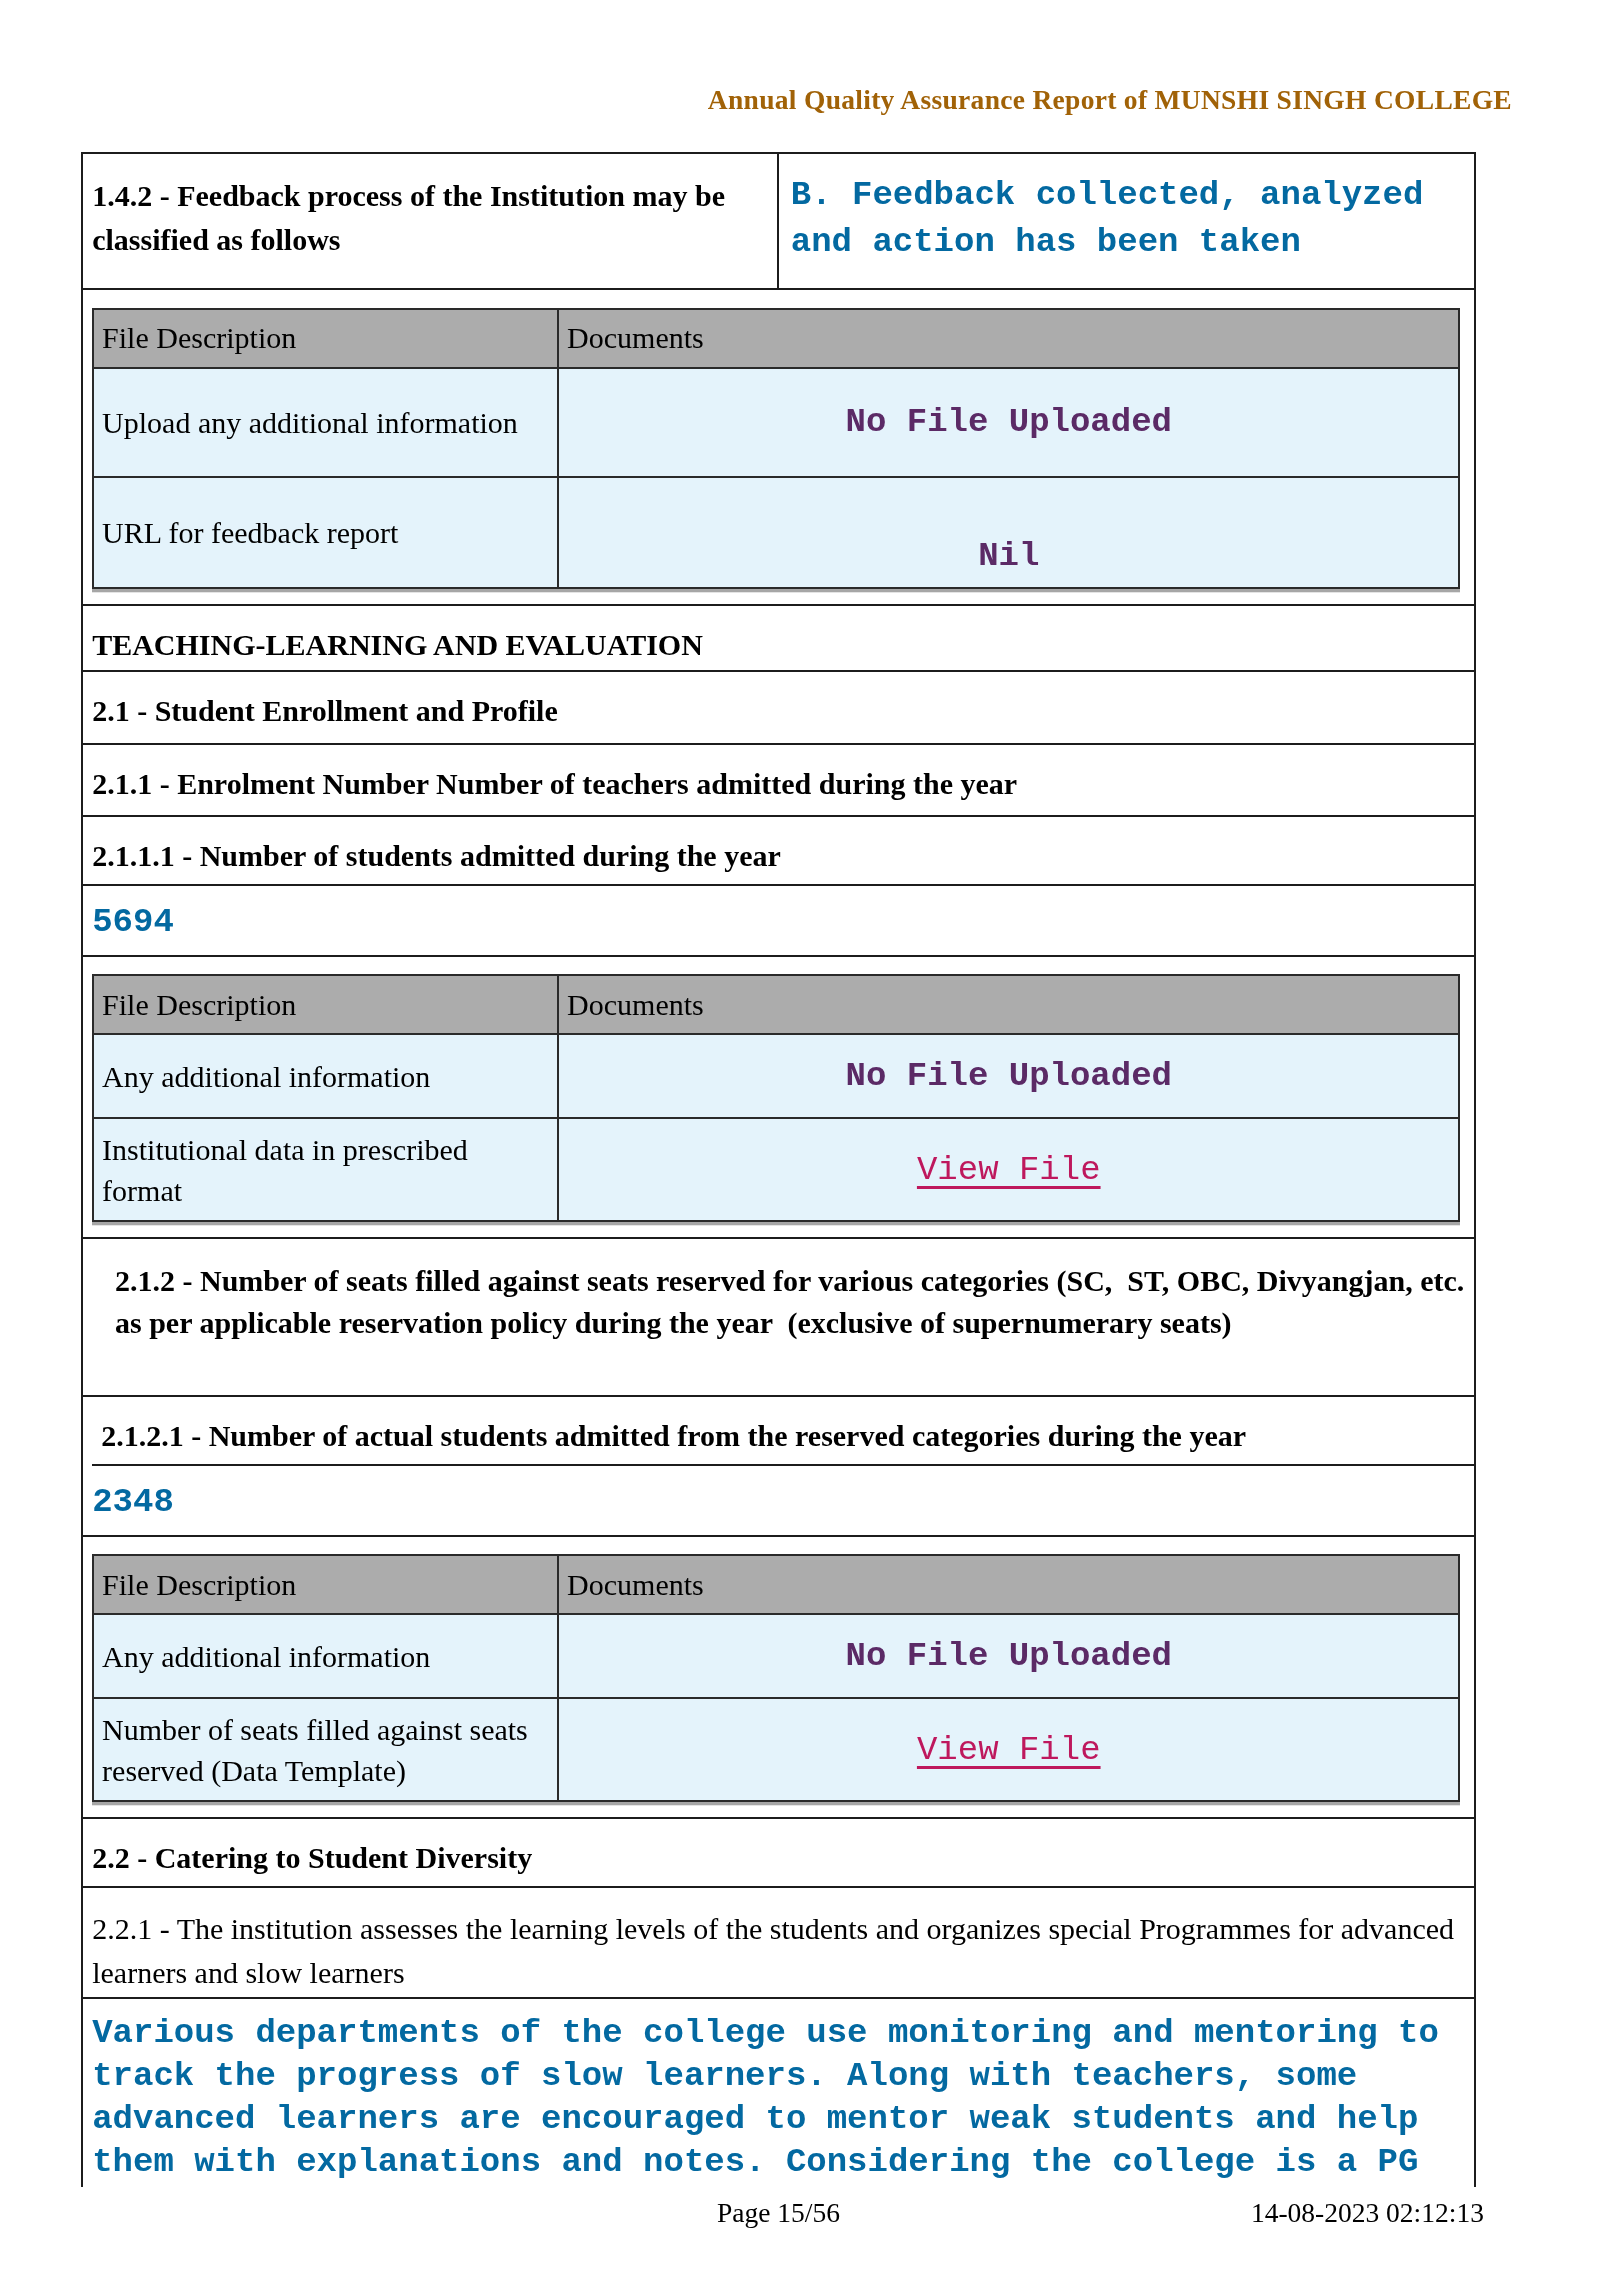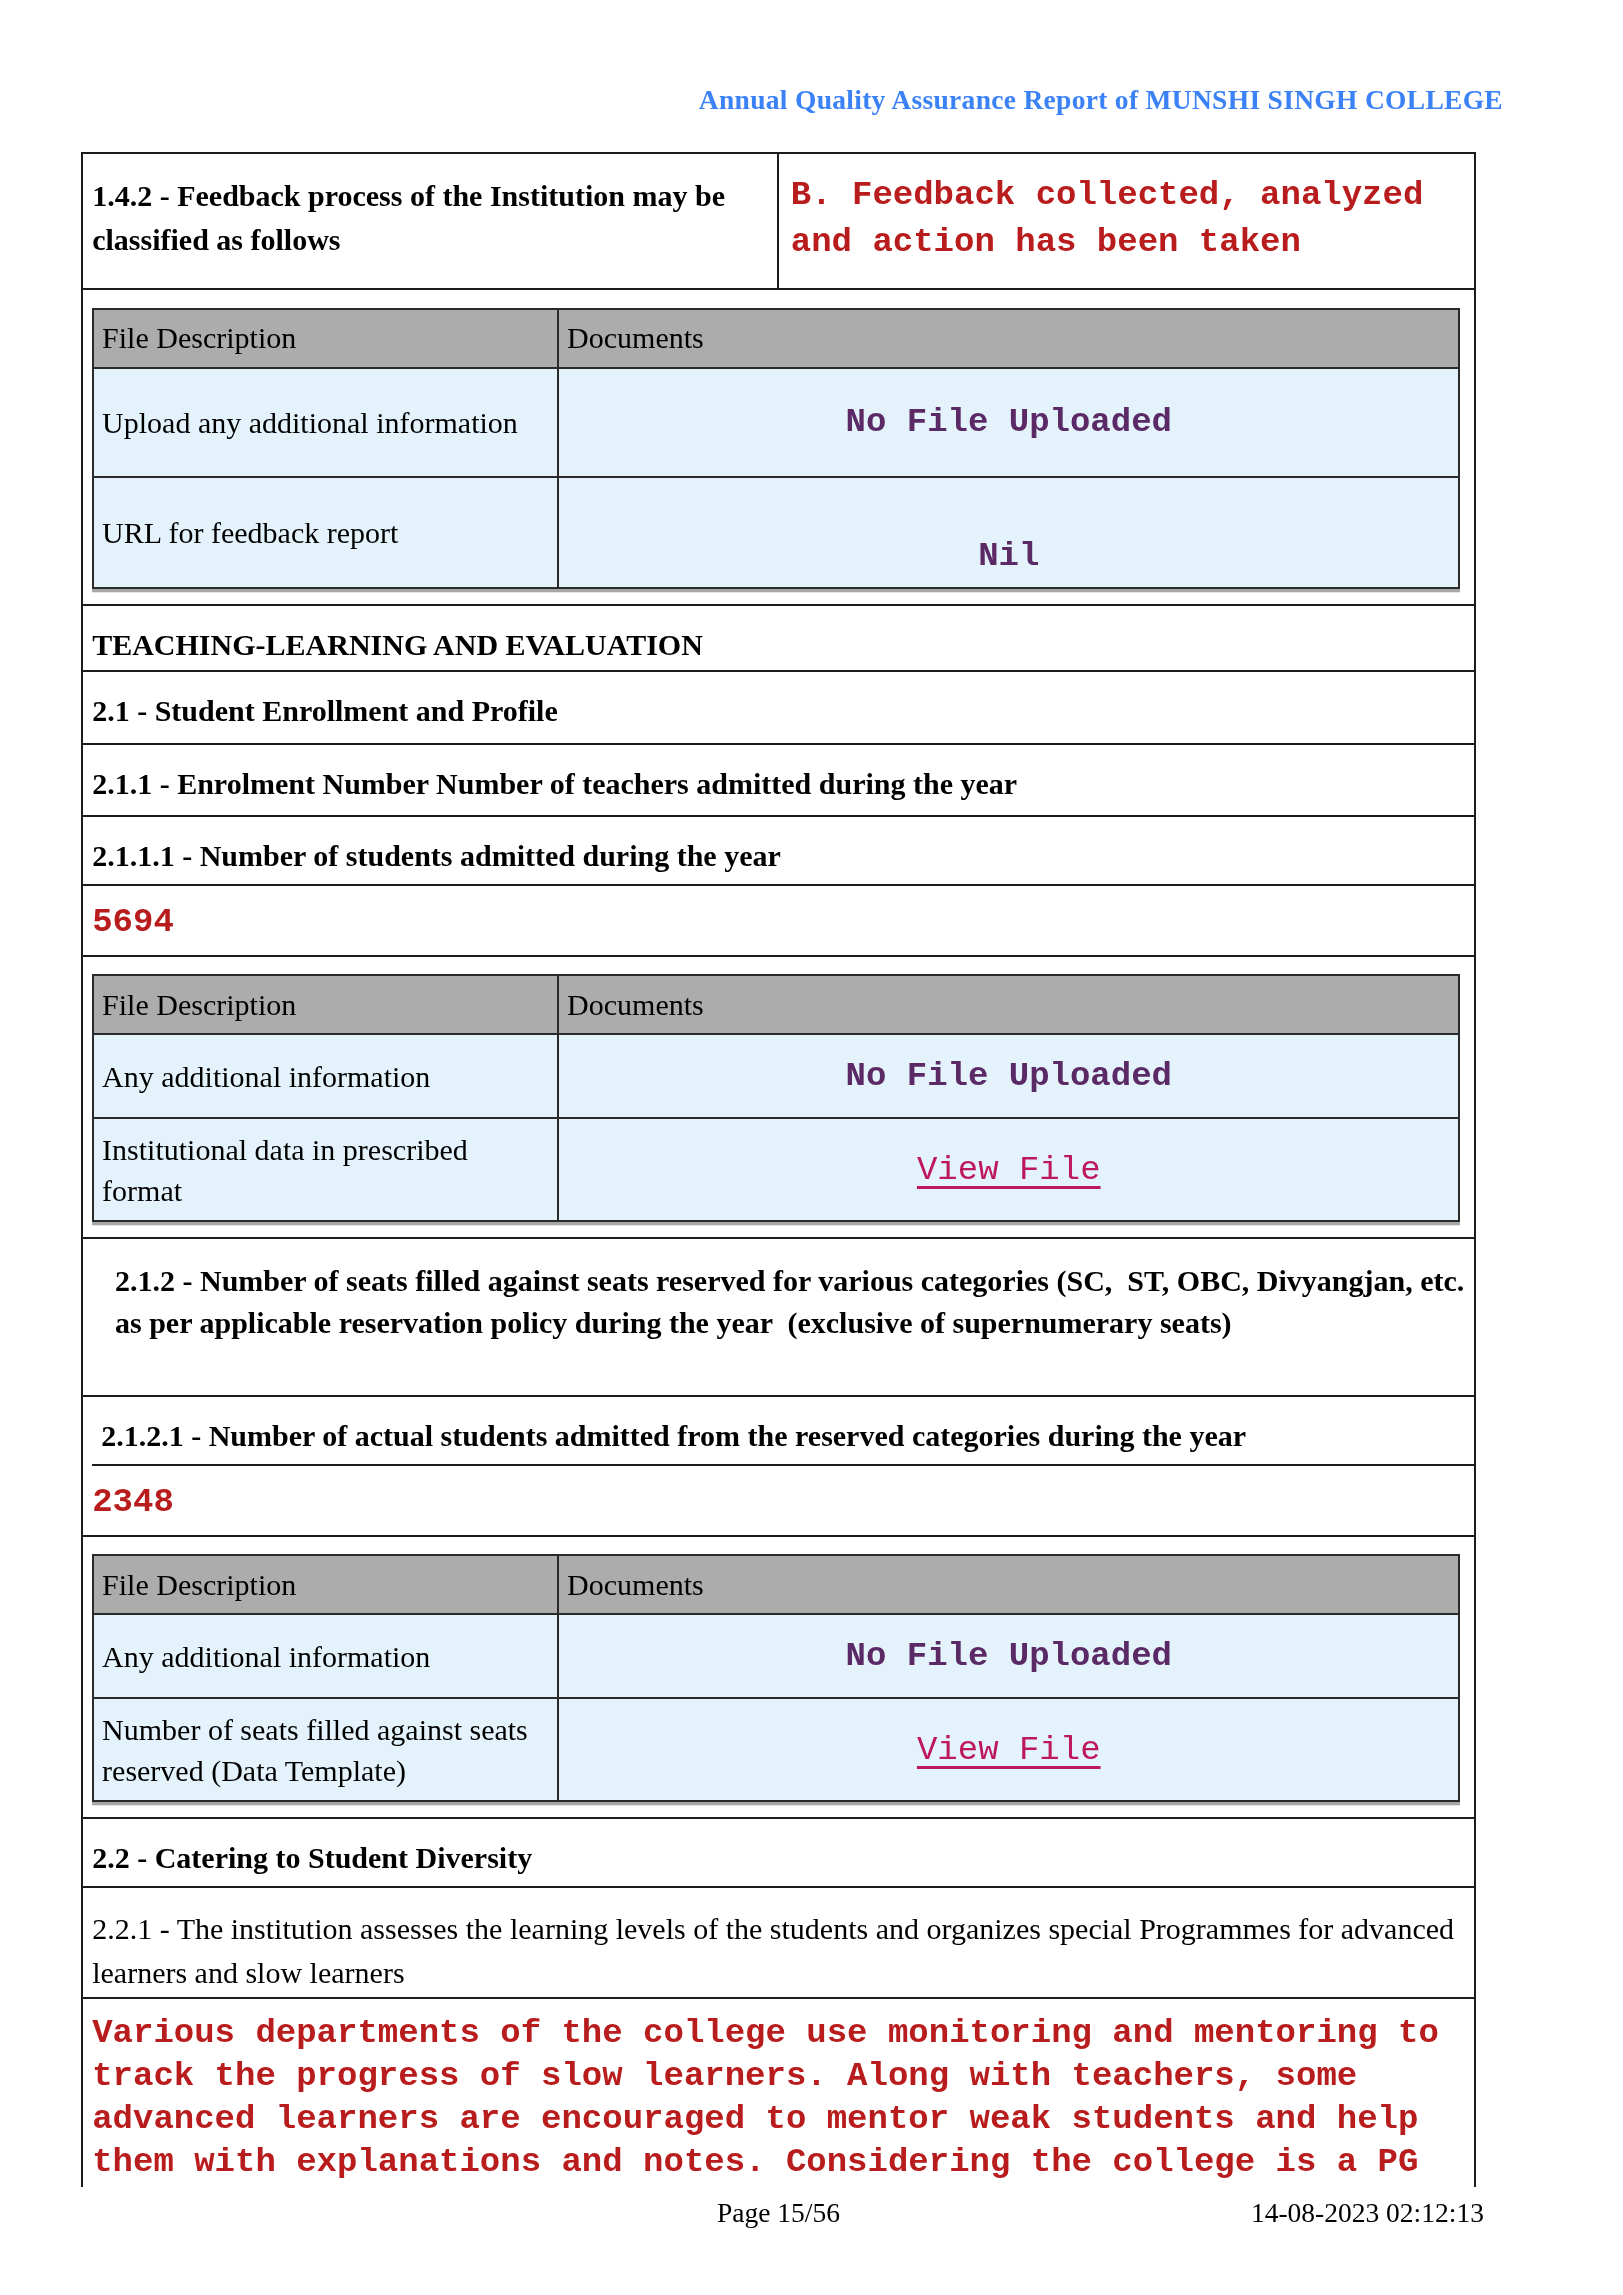--- a/index.html
+++ b/index.html
@@ -10,25 +10,25 @@
     height: 2295px;
     background: #ffffff;
     font-family: "Liberation Serif", "DejaVu Serif", serif;
     color: #000000;
     overflow: hidden;
   }
 
   
   .hdr {
     position: absolute;
-    top: 84px; left: 81px; right: 120px;
+    top: 84px; left: 81px; right: 111px;
     text-align: right;
     font-size: 27.5px;
     font-weight: bold;
-    color: #3b82f6;
+    color: #a16207;
     letter-spacing: 0.3px;
   }
   .ftr {
     position: absolute;
     top: 2197px; left: 81px;
     width: 1395px;
     font-size: 27.5px;
   }
   .ftr .pg { display: block; text-align: center; }
   .ftr .dt { position: absolute; top: 0; right: -7.9px; }
@@ -44,21 +44,21 @@
   }
   .row { border-bottom: 2px solid #1c1c1c; overflow: hidden; }
   .row:last-child { border-bottom: none; }
 
   .serif-b { font-weight: bold; font-size: 30px; line-height: 44px; }
   .serif-r { font-weight: normal; font-size: 30px; line-height: 44px; }
   .mono {
     font-family: "Liberation Mono", "DejaVu Sans Mono", monospace;
     font-weight: bold;
     font-size: 34px;
-    color: #b91c1c;
+    color: #0369a1;
   }
 
   
   .r-fb { height: 136px; display: flex; }
   .fb-left  {
     width: 696px; border-right: 2px solid #1c1c1c;
     padding: 19.6px 17px 0 9.2px;
     font-weight: bold; font-size: 30px; line-height: 44px;
   }
   .fb-right { flex: 1; padding: 18.3px 5.2px 0 11.8px; line-height: 47px; }

